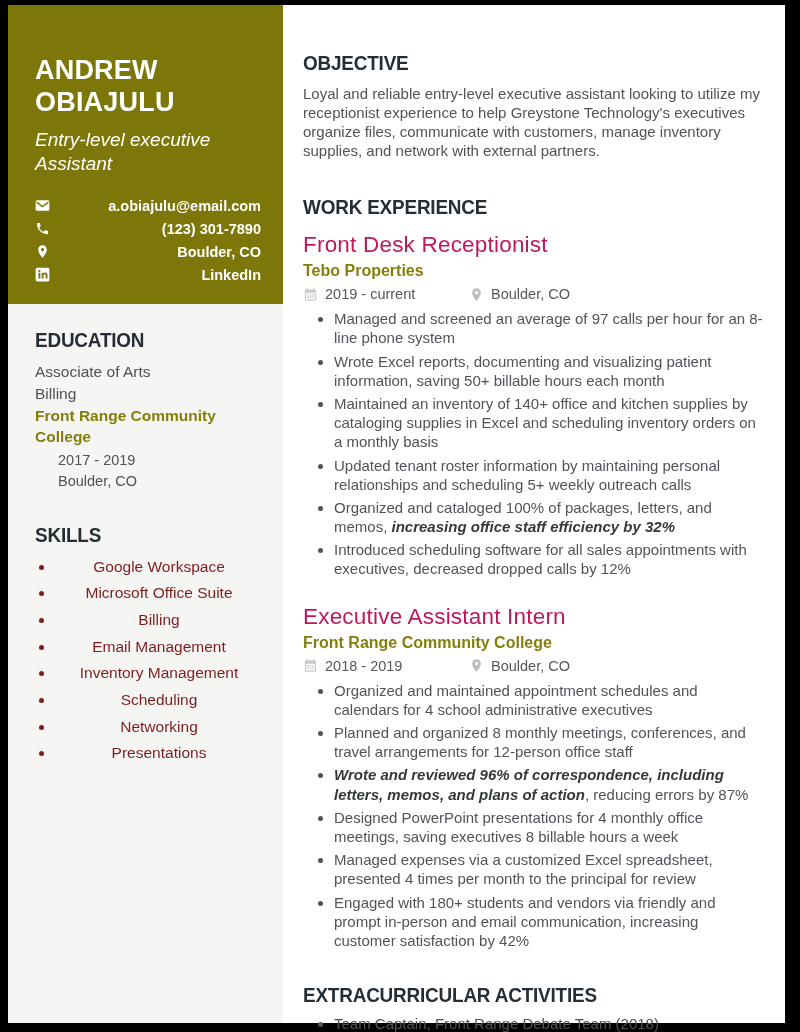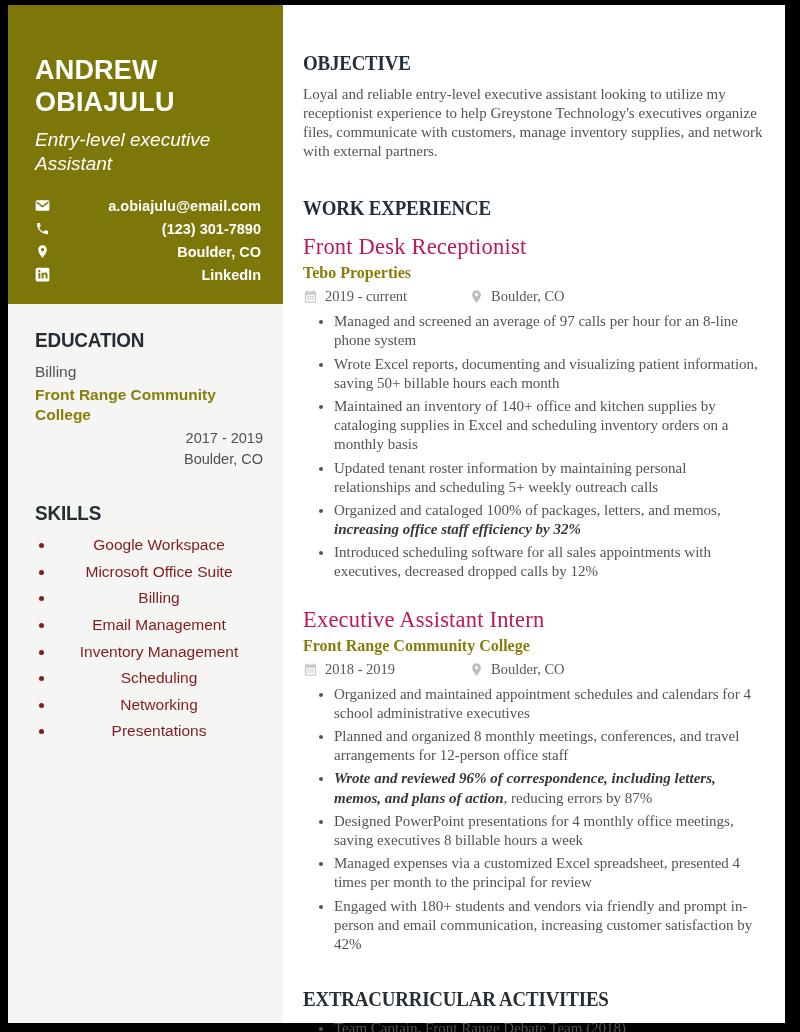--- a/index.html
+++ b/index.html
@@ -43,31 +43,31 @@
     display:inline-block;
     font-size:21px; font-weight:800; color:#252d35;
     letter-spacing:-0.2px;
     transform:scaleX(.9); transform-origin:left center;
     white-space:nowrap;
   }
   .edu-line { font-size:15.5px; color:#4e5255; line-height:1.4; }
   .edu-block { margin-top:9px; }
   .school { font-size:15.5px; font-weight:700; color:#857e0a; line-height:1.3; max-width:215px; margin-top:2px; }
   .meta-row-side { display:flex; align-items:center; gap:8px; margin-top:5px;
-    font-size:14.5px; color:#4e5255;justify-content:space-between; }
+    font-size:14.5px; color:#4e5255; }
   .meta-row-side .ico { width:15px; height:15px; flex:0 0 15px; display:inline-flex; }
   .ico.cal { color:#c9c9c9; }
   .ico.pin { color:#bdbdbd; }
 
   .skills-wrap { margin-top:34px; }
   ul.side-list { margin:10px 0 0 0; padding-left:20px; }
   ul.side-list li { font-size:15.5px; color:#7f1d1d; line-height:1.3; margin-bottom:6.5px;text-align:center; }
 
   
-  .main { flex:1; padding:46px 22px 0 20px;font-family:Liberation Serif, serif; }
+  .main { flex:1; padding:46px 22px 0 20px; }
   .para { margin-top:9px; font-size:15px; color:#505458; line-height:1.27; }
   .work-sec { margin-top:35px; }
   .job { margin-top:13px; }
   .job + .job { margin-top:25px; }
   .job-title { font-size:22.5px; font-weight:400; color:#be185d; letter-spacing:0.2px; }
   .company { margin-top:4px; font-size:16px; font-weight:700; color:#857e0a; }
   .meta-row { display:flex; align-items:center; margin-top:6px; font-size:14.5px; color:#54585a; }
   .meta { display:flex; align-items:center; gap:7px; }
   .meta.date { width:166px; }
   .meta .ico { width:15px; height:15px; flex:0 0 15px; display:inline-flex; }
@@ -121,20 +121,21 @@
             </span>
             <span class="linktext">LinkedIn</span>
           </div>
         </div>
     </div>
 
     <div class="side-body">
       <div>
         <span class="sec-h">EDUCATION</span>
         <div class="edu-block">
+          <div class="edu-line">Associate of Arts</div>
           <div class="edu-line">Billing</div>
           <div class="school">Front Range Community College</div>
           <div class="meta-row-side">
             <span class="ico cal"></span>
             <span>2017 - 2019</span>
           </div>
           <div class="meta-row-side">
             <span class="ico pin"></span>
             <span>Boulder, CO</span>
           </div>

